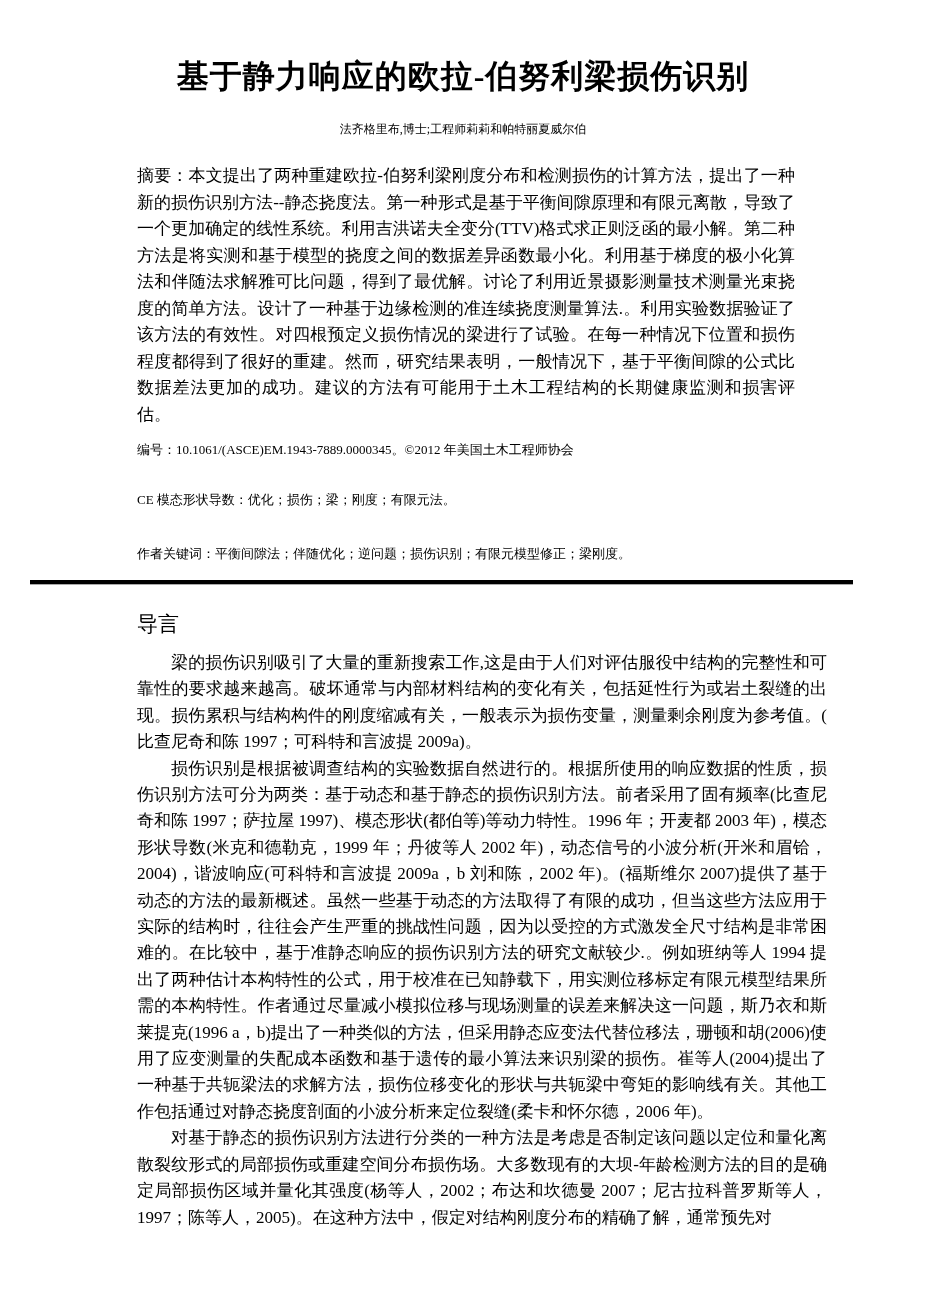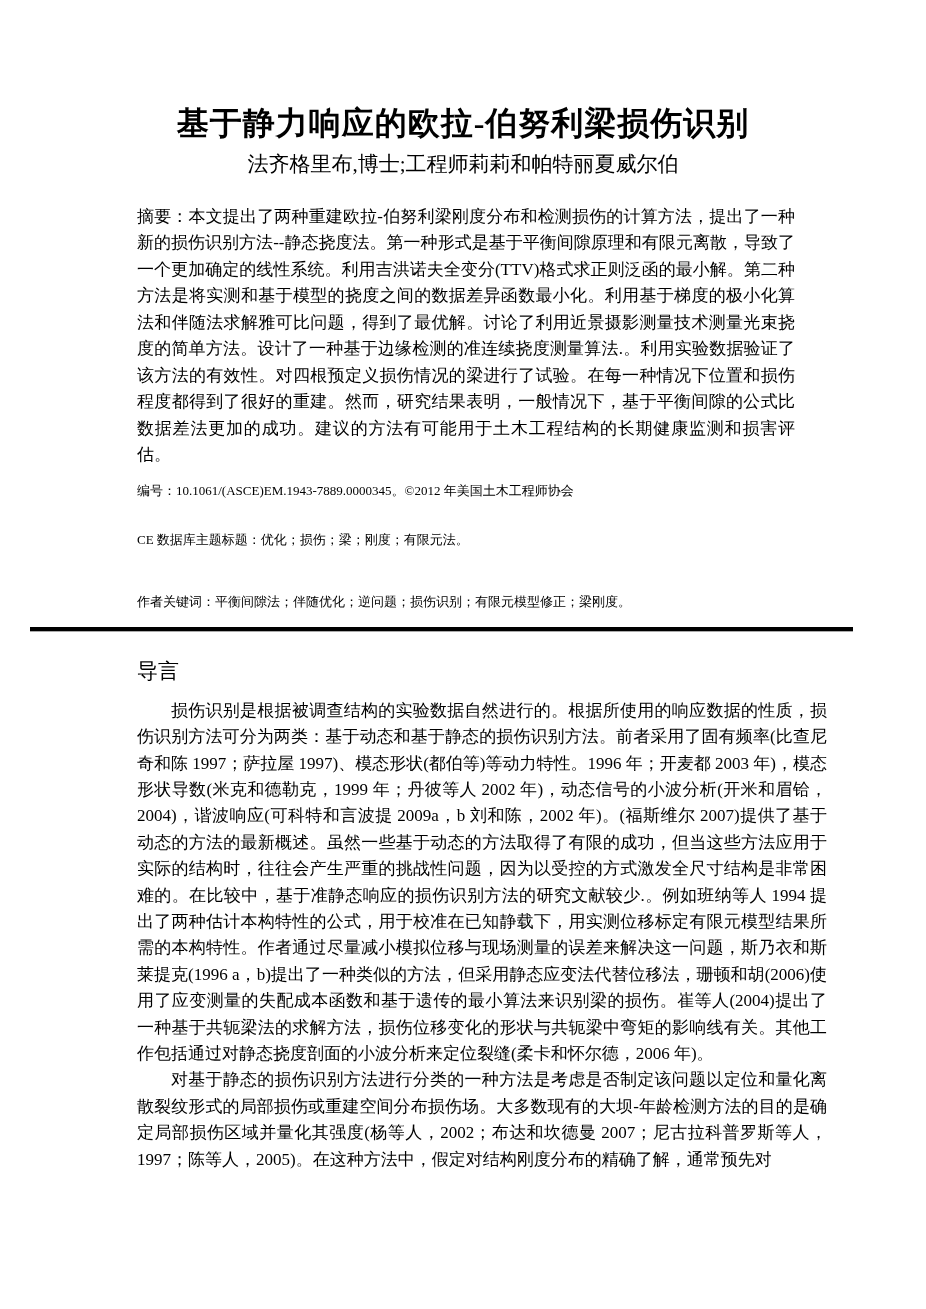--- a/index.html
+++ b/index.html
@@ -15,50 +15,50 @@
     color: #000000;
   }
   .page {
     position: relative;
     width: 926px;
     height: 1309px;
     background: #ffffff;
   }
   .paper-title {
     margin: 0;
-    padding-top: 103px;
+    padding-top: 56px;
     text-align: center;
     font-size: 32px;
     font-weight: bold;
     letter-spacing: 1px;
     line-height: 1.3;
   }
   .paper-authors {
-    margin-top: 6px;
+    margin-top: 24px;
     text-align: center;
-    font-size: 21px;
+    font-size: 12px;
     line-height: 1.3;
   }
   .abstract-block {
     margin: 26px 0 0 137px;
     width: 658px;
     font-size: 17px;
     line-height: 26.5px;
     text-align: justify;
     text-justify: inter-ideograph;
   }
   .meta-line {
     margin-left: 137px;
     width: 690px;
     font-size: 13px;
     line-height: 26.5px;
   }
   .doi-line { margin-top: 9px; }
   .ce-line { margin-top: 23px; }
-  .keywords-line { margin-top: 35px; }
+  .keywords-line { margin-top: 28px; }
   .divider-rule {
     margin: 12px 0 0 30px;
     width: 823px;
     height: 4px;
     background: #000000;
     border-bottom: 1px solid #aaaaaa;
   }
   .section-heading {
     margin: 26px 0 12px 137px;
     font-size: 21px;
@@ -84,26 +84,27 @@
 <div class="page">
 
   <h1 class="paper-title">基于静力响应的欧拉-伯努利梁损伤识别</h1>
 
   <div class="paper-authors">法齐格里布,博士;工程师莉莉和帕特丽夏威尔伯</div>
 
   <div class="abstract-block">摘要：本文提出了两种重建欧拉-伯努利梁刚度分布和检测损伤的计算方法，提出了一种新的损伤识别方法--静态挠度法。第一种形式是基于平衡间隙原理和有限元离散，导致了一个更加确定的线性系统。利用吉洪诺夫全变分(TTV)格式求正则泛函的最小解。第二种方法是将实测和基于模型的挠度之间的数据差异函数最小化。利用基于梯度的极小化算法和伴随法求解雅可比问题，得到了最优解。讨论了利用近景摄影测量技术测量光束挠度的简单方法。设计了一种基于边缘检测的准连续挠度测量算法.。利用实验数据验证了该方法的有效性。对四根预定义损伤情况的梁进行了试验。在每一种情况下位置和损伤程度都得到了很好的重建。然而，研究结果表明，一般情况下，基于平衡间隙的公式比数据差法更加的成功。建议的方法有可能用于土木工程结构的长期健康监测和损害评估。</div>
 
   <div class="meta-line doi-line">编号：10.1061/(ASCE)EM.1943-7889.0000345。©2012 年美国土木工程师协会</div>
 
-  <div class="meta-line ce-line">CE 数据库主题标题：优化；损伤；梁；刚度；有限元法。</div>
+  <div class="meta-line ce-line">CE 模态形状导数：优化；损伤；梁；刚度；有限元法。</div>
 
   <div class="meta-line keywords-line">作者关键词：平衡间隙法；伴随优化；逆问题；损伤识别；有限元模型修正；梁刚度。</div>
 
   <div class="divider-rule"></div>
 
   <h2 class="section-heading">导言</h2>
 
   <div class="body-text">
+    <p>梁的损伤识别吸引了大量的重新搜索工作,这是由于人们对评估服役中结构的完整性和可靠性的要求越来越高。破坏通常与内部材料结构的变化有关，包括延性行为或岩土裂缝的出现。损伤累积与结构构件的刚度缩减有关，一般表示为损伤变量，测量剩余刚度为参考值。( 比查尼奇和陈 1997；可科特和言波提 2009a)。</p>
     <p>损伤识别是根据被调查结构的实验数据自然进行的。根据所使用的响应数据的性质，损伤识别方法可分为两类：基于动态和基于静态的损伤识别方法。前者采用了固有频率(比查尼奇和陈 1997；萨拉屋 1997)、模态形状(都伯等)等动力特性。1996 年；开麦都 2003 年)，模态形状导数(米克和德勒克，1999 年；丹彼等人 2002 年)，动态信号的小波分析(开米和眉铪，2004)，谐波响应(可科特和言波提 2009a，b 刘和陈，2002 年)。(福斯维尔 2007)提供了基于动态的方法的最新概述。虽然一些基于动态的方法取得了有限的成功，但当这些方法应用于实际的结构时，往往会产生严重的挑战性问题，因为以受控的方式激发全尺寸结构是非常困难的。在比较中，基于准静态响应的损伤识别方法的研究文献较少.。例如班纳等人 1994 提出了两种估计本构特性的公式，用于校准在已知静载下，用实测位移标定有限元模型结果所需的本构特性。作者通过尽量减小模拟位移与现场测量的误差来解决这一问题，斯乃衣和斯莱提克(1996 a，b)提出了一种类似的方法，但采用静态应变法代替位移法，珊顿和胡(2006)使用了应变测量的失配成本函数和基于遗传的最小算法来识别梁的损伤。崔等人(2004)提出了一种基于共轭梁法的求解方法，损伤位移变化的形状与共轭梁中弯矩的影响线有关。其他工作包括通过对静态挠度剖面的小波分析来定位裂缝(柔卡和怀尔德，2006 年)。</p>
     <p>对基于静态的损伤识别方法进行分类的一种方法是考虑是否制定该问题以定位和量化离散裂纹形式的局部损伤或重建空间分布损伤场。大多数现有的大坝-年龄检测方法的目的是确定局部损伤区域并量化其强度(杨等人，2002；布达和坎德曼 2007；尼古拉科普罗斯等人，1997；陈等人，2005)。在这种方法中，假定对结构刚度分布的精确了解，通常预先对</p>
   </div>
 
 </div>
 
 </body></html>

